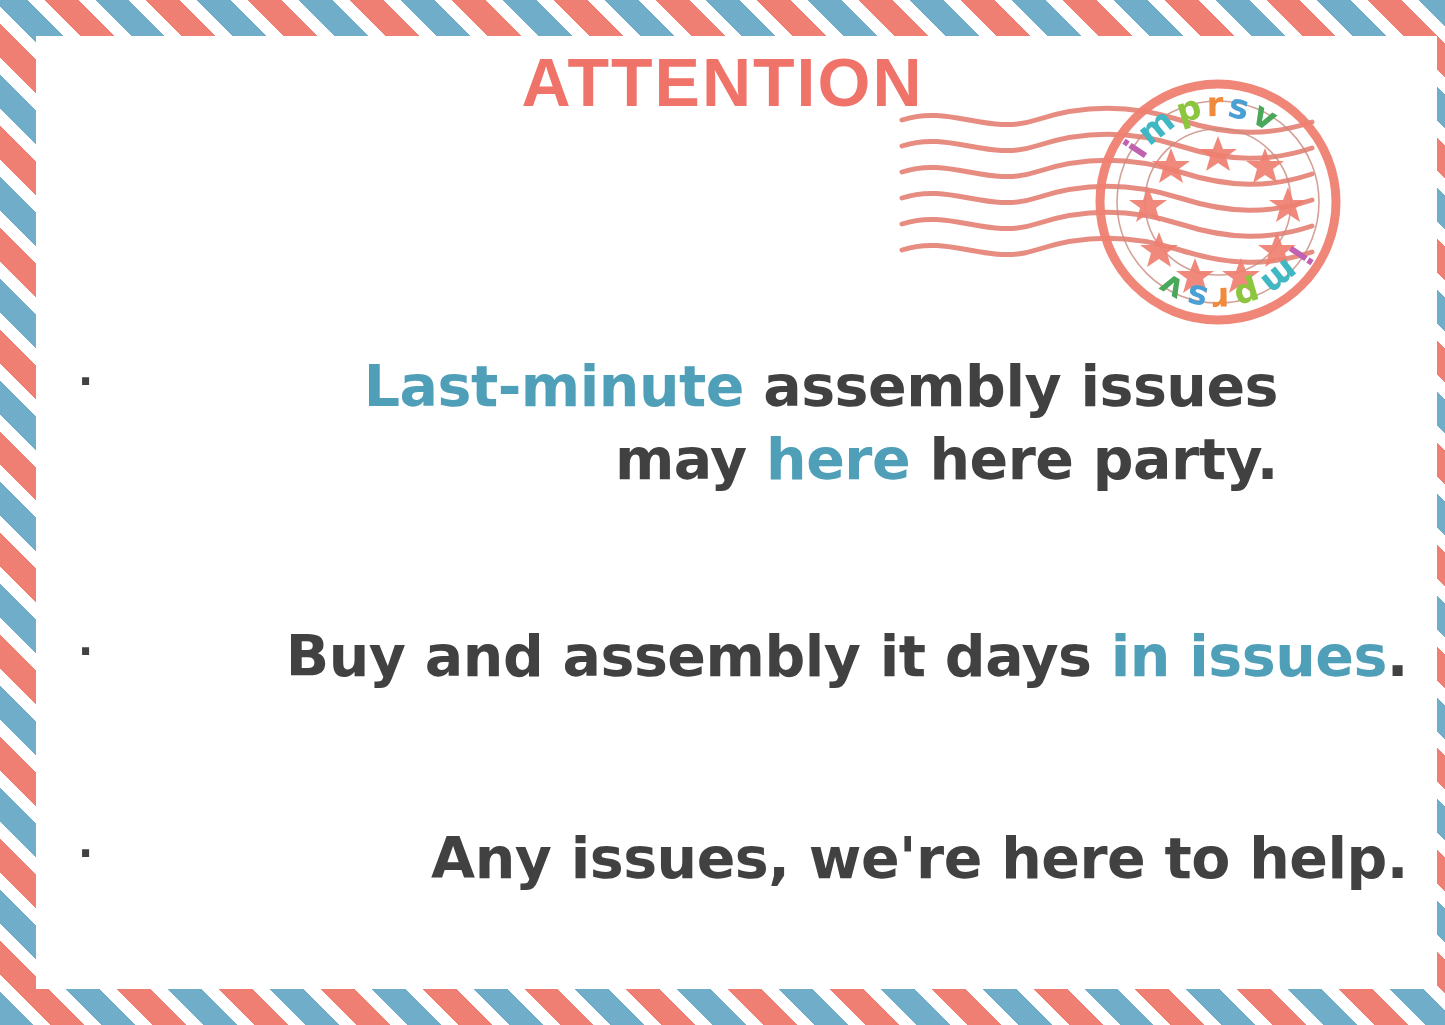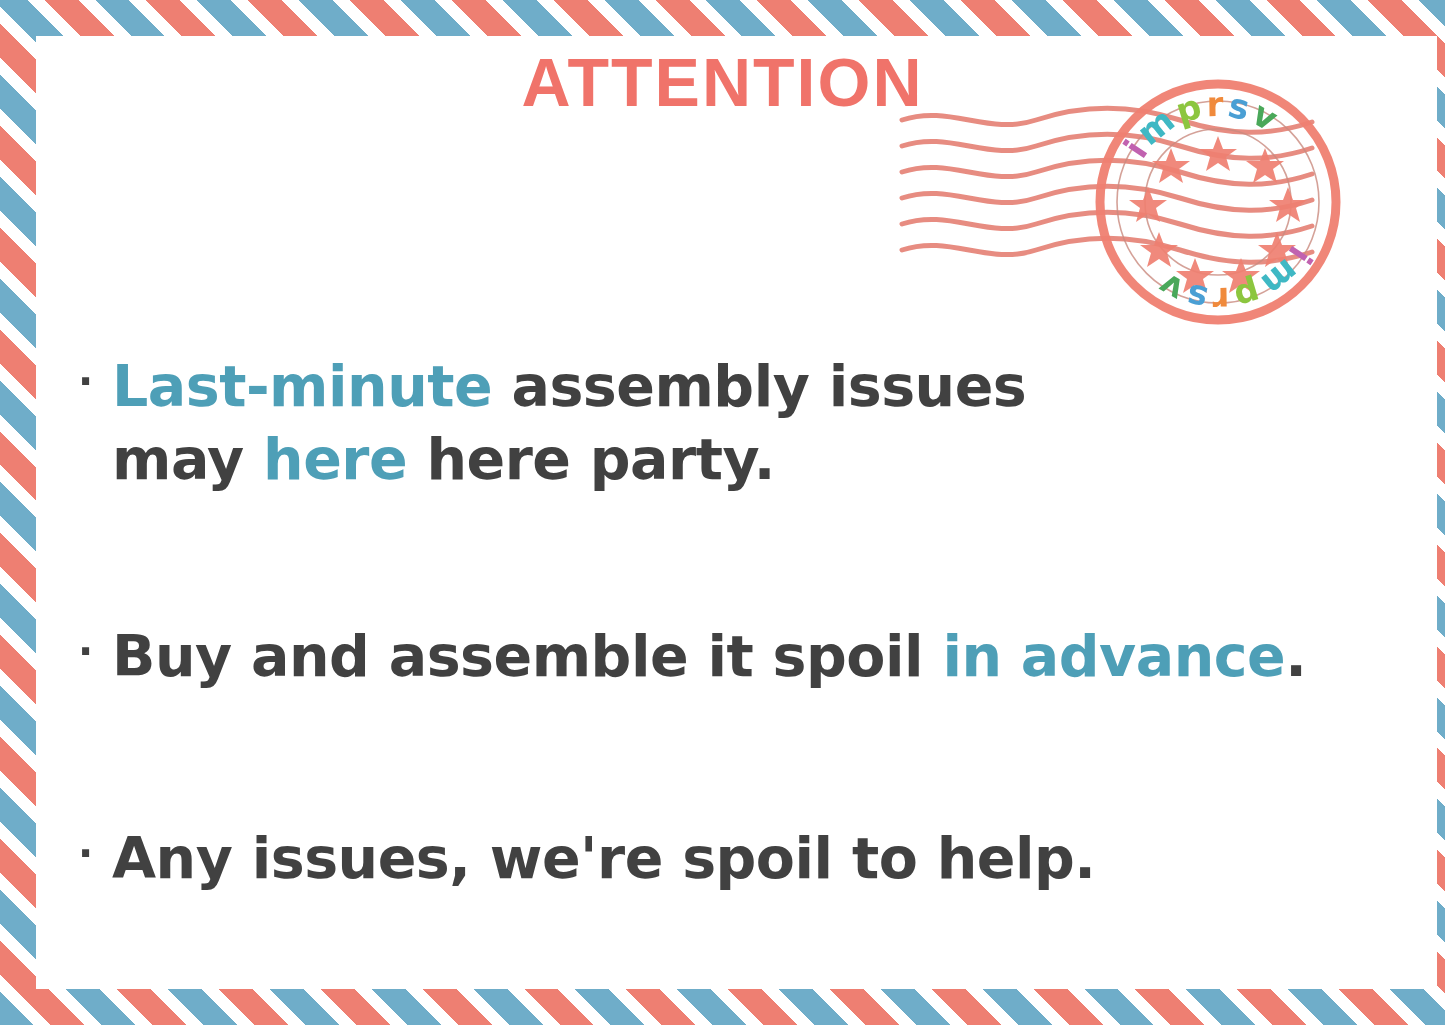--- a/index.html
+++ b/index.html
@@ -93,21 +93,21 @@
     letter-spacing: -0.5px;
   }
   .bullet-dot {
     flex: 0 0 auto;
     width: 34px;
     font-size: 40px;
     line-height: 1.55;
     color: #414141;
     text-align: left;
   }
-  .bullet-text { flex: 1 1 auto; }
+  .bullet-text { flex: 1 1 auto; text-align: right; }
   .hl { color: #4e9fb7; }
 
   #b1 { position: absolute; top: 20px;  left: 0; width: 1200px; }
   #b2 { position: absolute; top: 290px; left: 0; width: 1330px; }
   #b3 { position: absolute; top: 492px; left: 0; width: 1330px; }
 </style>
 </head>
 <body>
 
 <div id="card">
@@ -171,26 +171,26 @@
         <span class="bullet-dot">·</span>
         <span class="bullet-text">
           <span class="hl">Last-minute</span><span> assembly issues</span><br>
           <span>may </span><span class="hl">here</span><span> here party.</span>
         </span>
       </div>
 
       <div class="bullet" id="b2">
         <span class="bullet-dot">·</span>
         <span class="bullet-text">
-          <span>Buy and assemble it spoil </span><span class="hl">in advance</span><span>.</span>
+          <span>Buy and assembly it days </span><span class="hl">in issues</span><span>.</span>
         </span>
       </div>
 
       <div class="bullet" id="b3">
         <span class="bullet-dot">·</span>
         <span class="bullet-text">
-          <span>Any issues, we're spoil to help.</span>
+          <span>Any issues, we're here to help.</span>
         </span>
       </div>
 
     </div>
   </div>
 </div>
 
 </body></html>

